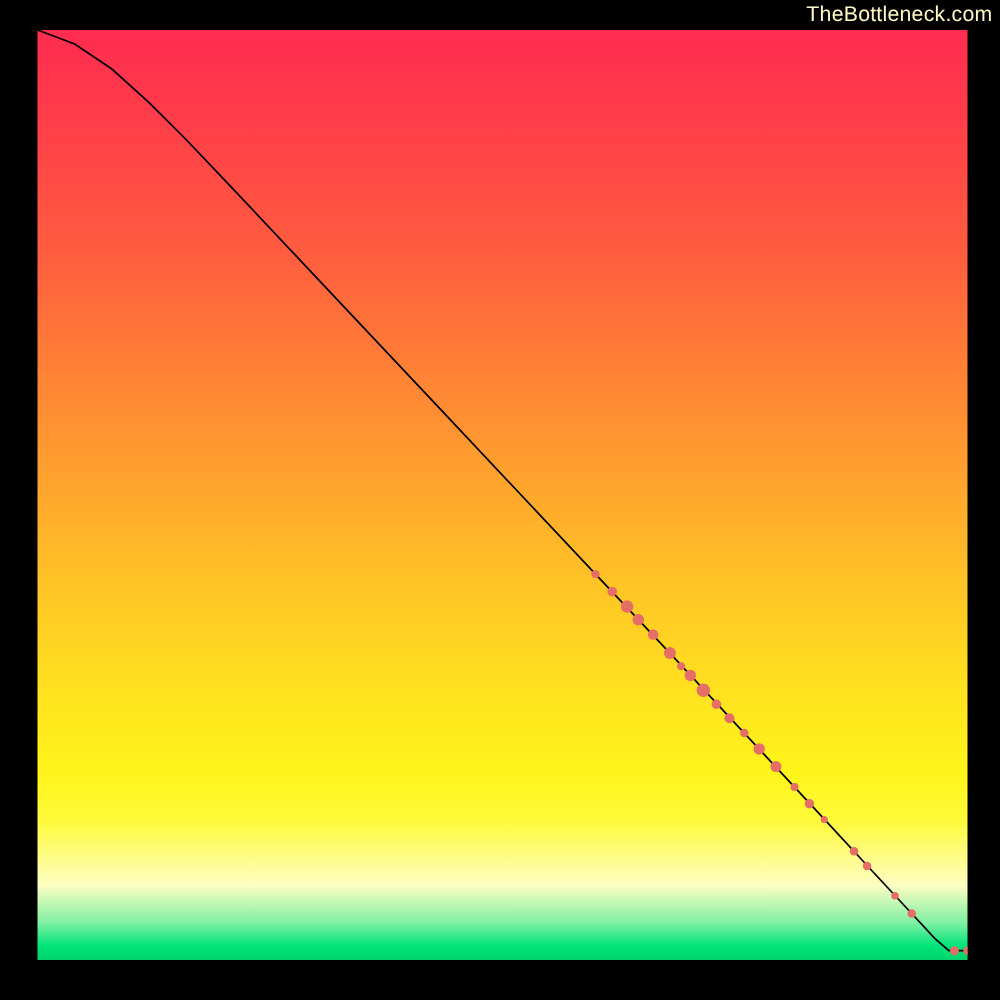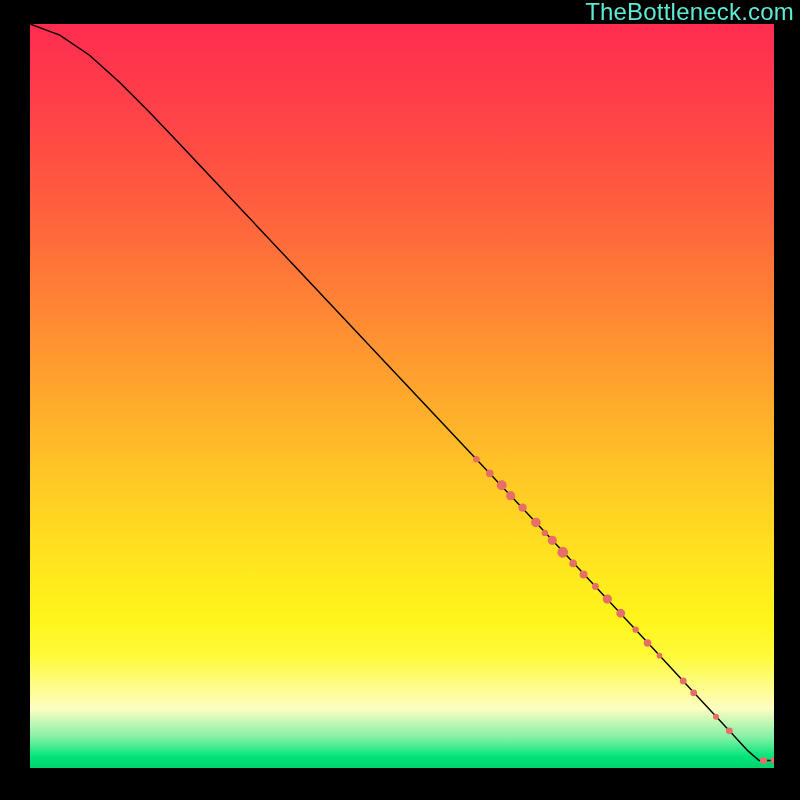--- a/index.html
+++ b/index.html
@@ -44,22 +44,22 @@
     position: absolute;
     left: 30px;
     top: 24px;
     width: 744px;
     height: 744px;
   }
   .attribution {
     position: absolute;
     top: 0;
     right: 6px;
-    color: #5eead4;
-    font-size: 24px;
+    color: #fef9c3;
+    font-size: 17px;
     line-height: 24px;
     letter-spacing: 0.2px;
     user-select: none;
   }
 </style>
 </head>
 <body>
 
 <div class="stage">
 

